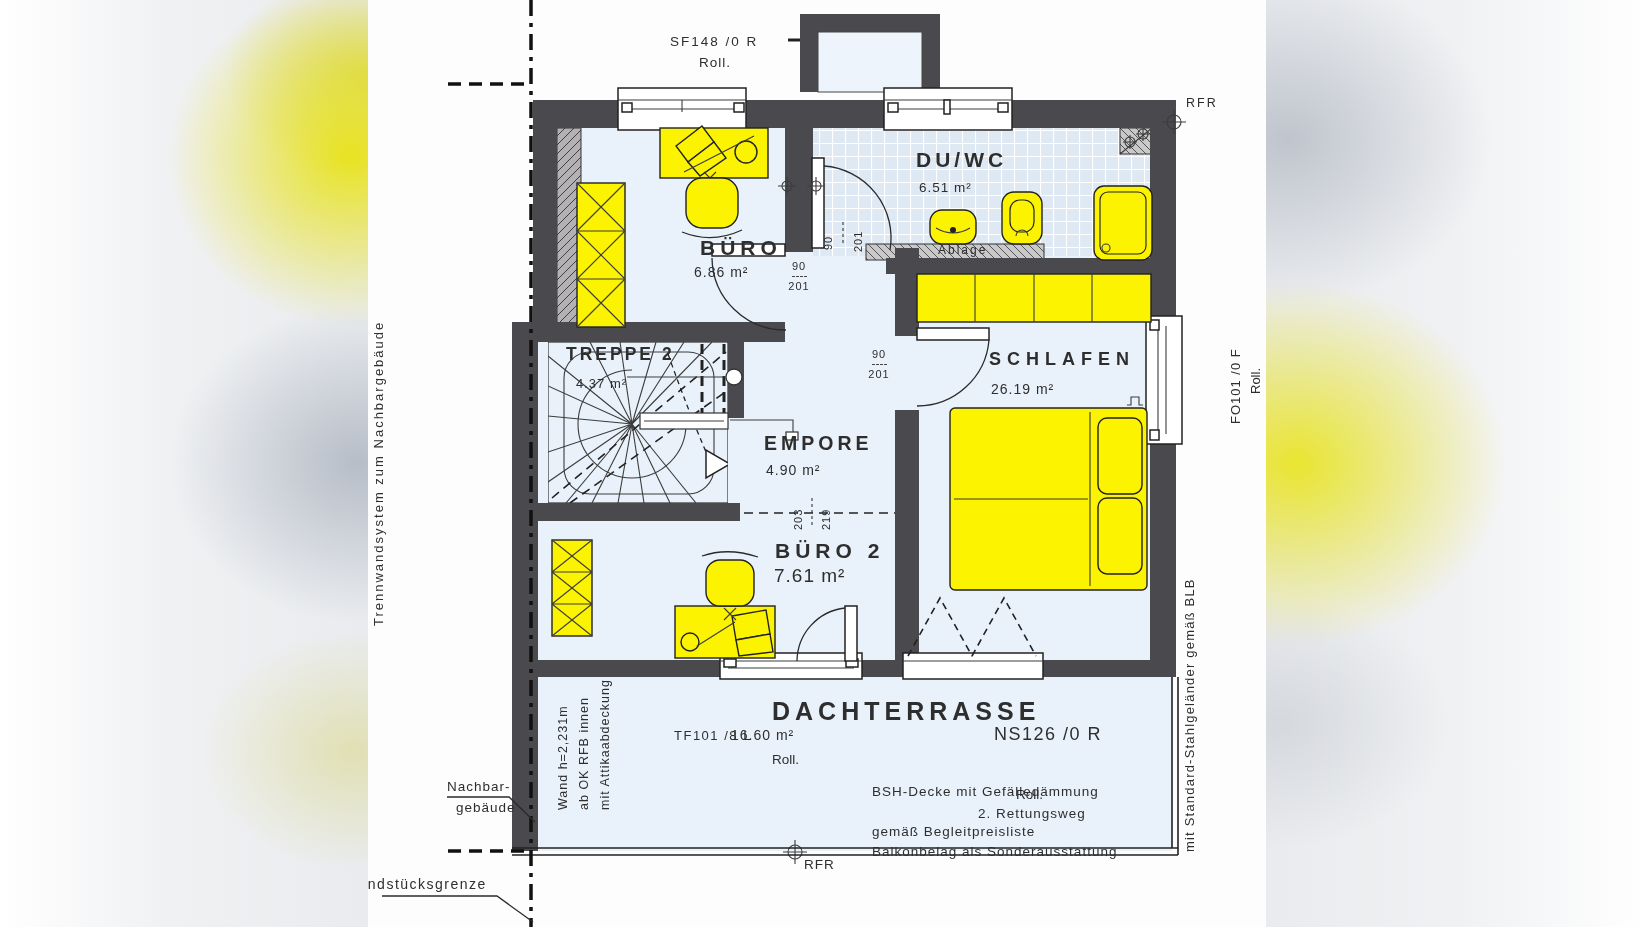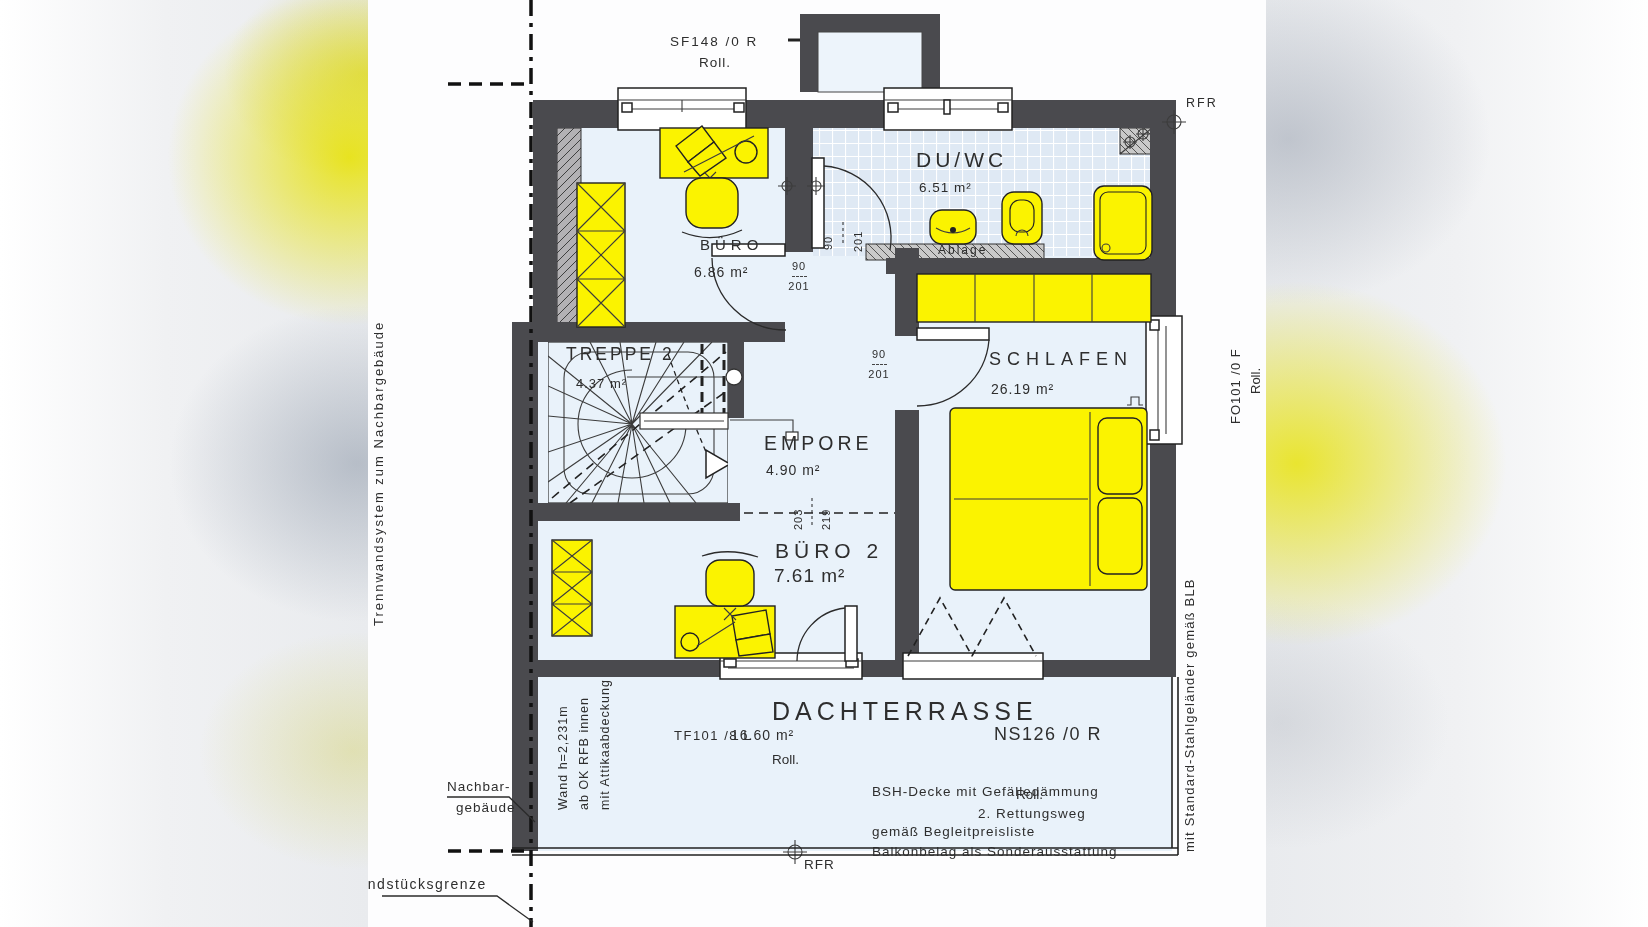--- a/index.html
+++ b/index.html
@@ -27,21 +27,21 @@
       radial-gradient(200px 150px at 99% 8%, rgba(210,205,30,.6), rgba(210,205,30,0) 70%),
       radial-gradient(260px 220px at 97% 50%, rgba(141,152,168,.55), rgba(141,152,168,0) 72%),
       radial-gradient(220px 170px at 96% 81%, rgba(205,200,60,.33), rgba(205,200,60,0) 70%),
       linear-gradient(90deg,#ffffff 0%,#f0f1f3 45%,#e9ebee 100%);}
   #blurR{left:1266px;width:382px;
     background:
       radial-gradient(280px 230px at 6% 15%, rgba(150,158,172,.5), rgba(150,158,172,0) 72%),
       radial-gradient(300px 260px at 8% 50%, rgba(233,227,0,.8), rgba(233,227,0,0) 70%),
       radial-gradient(240px 180px at 4% 78%, rgba(165,170,180,.3), rgba(165,170,180,0) 70%),
       linear-gradient(270deg,#ffffff 0%,#f0f1f3 50%,#e9ebee 100%);}
-  .roomname{font-weight:normal;}
+  .roomname{font-weight:bold;}
   .clipnote{overflow:hidden;}
 </style>
 </head>
 <body>
 
 <div id="stage">
   <div id="planbg"></div>
 
   <svg width="1648" height="927" viewBox="0 0 1648 927">
     <defs>
@@ -245,21 +245,21 @@
     <g class="ln" stroke-width="1.6">
       <path d="M447 797H509L535 822"></path>
       <path d="M382 896H497L533 922"></path>
     </g>
   </svg>
 
   <div class="lbl" style="left:670px;top:34px;font-size:13.5px;letter-spacing:2px">SF148 /0 R</div>
   <div class="lbl" style="left:699px;top:55px;font-size:13.5px;letter-spacing:1px">Roll.</div>
   <div class="lbl" style="left:1186px;top:96px;font-size:12.5px;letter-spacing:2px">RFR</div>
 
-  <div class="lbl roomname" style="left:700px;top:236px;font-size:15px;letter-spacing:5px">BÜRO</div>
+  <div class="lbl roomname" style="left:700px;top:236px;font-size:21px;letter-spacing:5px">BÜRO</div>
   <div class="lbl" style="left:694px;top:264px;font-size:14px;letter-spacing:1px">6.86 m²</div>
 
   <div class="lbl roomname" style="left:916px;top:148px;font-size:21px;letter-spacing:4px">DU/WC</div>
   <div class="lbl" style="left:919px;top:180px;font-size:13.5px;letter-spacing:1px">6.51 m²</div>
   <div class="lbl" style="left:938px;top:243px;font-size:12px;letter-spacing:2px">Ablage</div>
 
   <div class="lbl roomname" style="left:566px;top:344px;font-size:17.5px;letter-spacing:3px">TREPPE 2</div>
   <div class="lbl" style="left:576px;top:376px;font-size:13px;letter-spacing:1px">4.37 m²</div>
 
   <div class="lbl roomname" style="left:764px;top:432px;font-size:19.5px;letter-spacing:4px">EMPORE</div>

